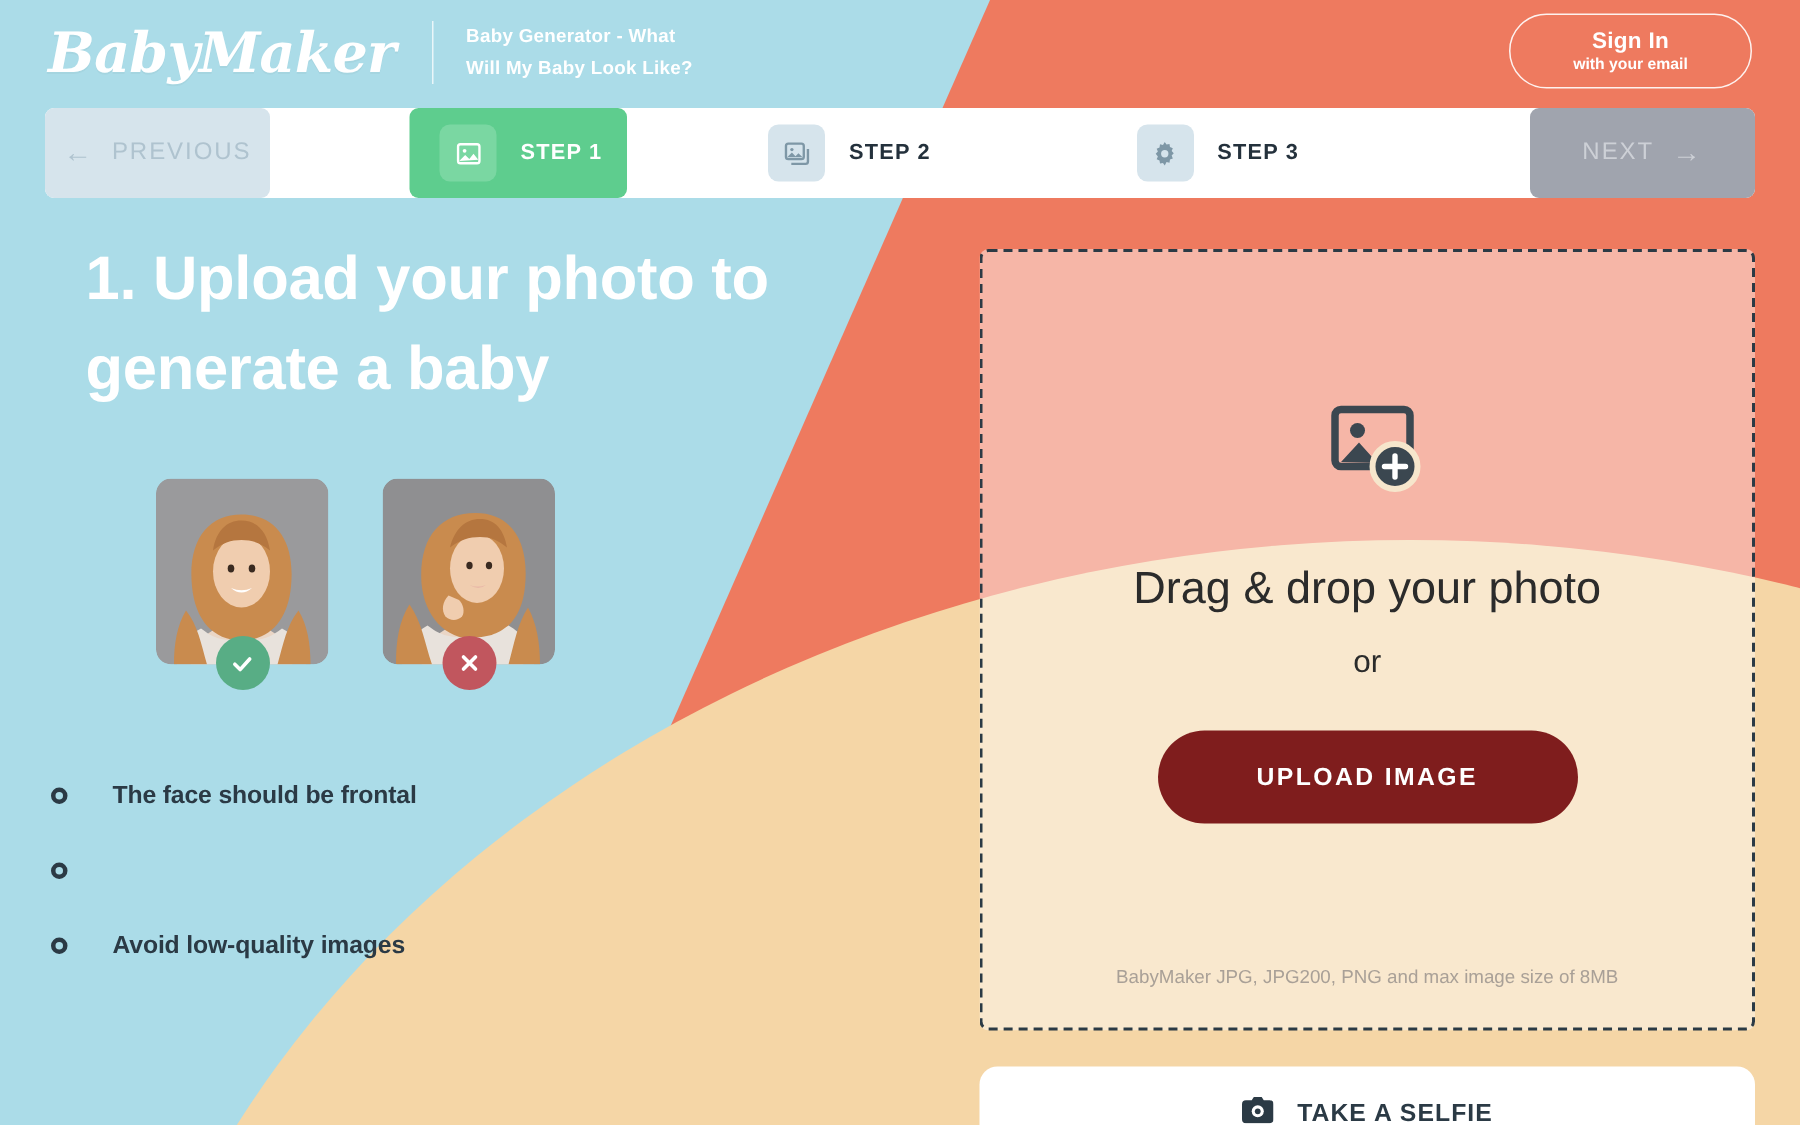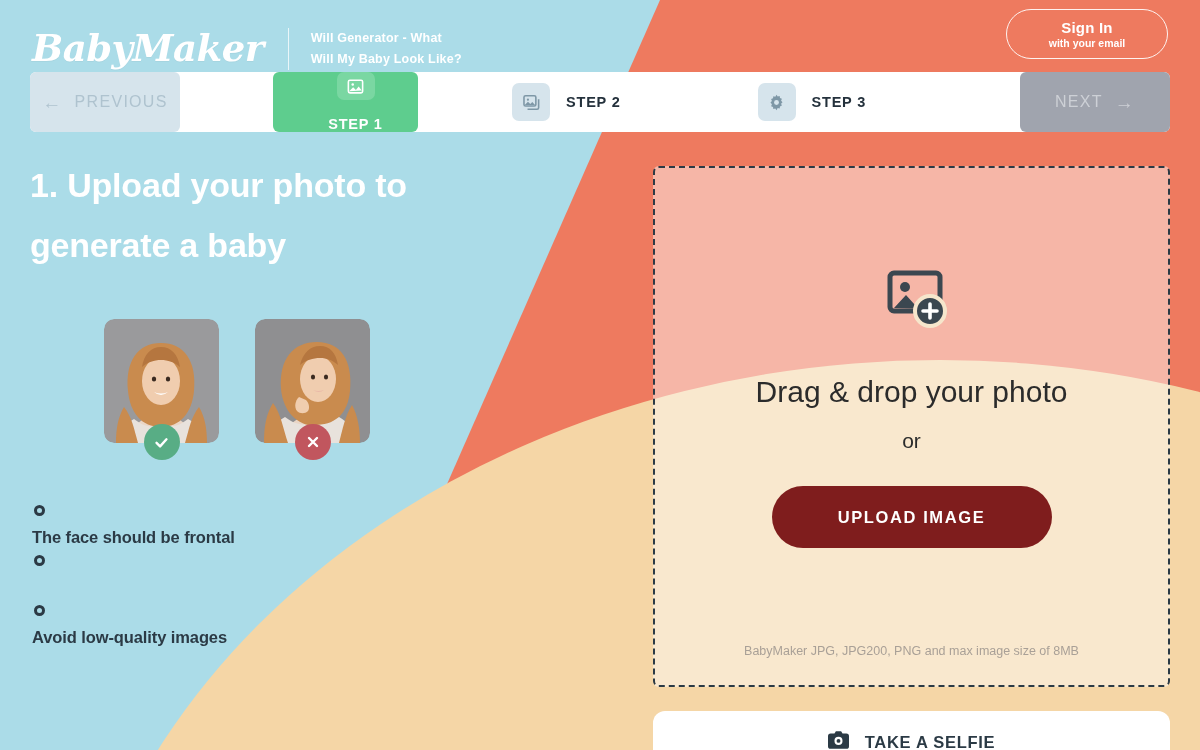--- a/index.html
+++ b/index.html
@@ -10,21 +10,21 @@
   }
   body { position: relative; background: #ABDCE8; }
 
   
   .bg-layer { position: absolute; inset: 0; overflow: hidden; z-index: 0; }
   .bg-svg { position: absolute; inset: 0; width: 1200px; height: 750px; display: block; }
 
   
   .header {
     position: absolute; top: 0; left: 0; width: 1200px; height: 70px;
-    z-index: 5; display: flex; align-items: flex-end; padding: 0 32px;
+    z-index: 5; display: flex; align-items: center; padding: 0 32px;
   }
   .logo {
     font-family: "DejaVu Serif", serif;
     font-style: italic;
     font-weight: bold;
     font-size: 37px;
     color: #ffffff;
     letter-spacing: -0.5px;
     white-space: nowrap;
     text-shadow: 0 1px 0 rgba(0,0,0,0.03);
@@ -63,53 +63,53 @@
   .nav-prev { background: #D6E4EC; color: #AFC3CF; }
   .nav-next { background: #A0A4AE; color: #CDD0D6; }
   .nav-arrow { font-size: 19px; line-height: 1; }
 
   .steps-wrap { flex: 1; display: flex; align-items: center; background:#fff; }
   .step {
     display: flex; align-items: center; gap: 16px;
     height: 60px; padding: 0 0 0 0; cursor: pointer;
   }
   .step-1 { width: 145px; justify-content: flex-start; padding-left: 20px;
-            background: #5ECD8E; border-radius: 6px; height: 60px; margin-left: 93px; flex-direction: column; }
+            background: #5ECD8E; border-radius: 6px; height: 60px; margin-left: 93px; }
   .step-2 { margin-left: 94px; }
   .step-3 { margin-left: 137px; }
   .step-icon {
     width: 38px; height: 38px; border-radius: 7px;
     display: flex; align-items: center; justify-content: center;
   }
   .icon-active { background: #7AD7A2; }
   .icon-idle { background: #D6E4EC; }
   .step-label { font-size: 14.5px; font-weight: bold; letter-spacing: 0.8px; }
   .label-active { color: #ffffff; }
   .label-idle { color: #24313C; }
 
   
   .left-col { position: absolute; left: 30px; top: 155px; width: 600px; z-index: 4; }
   .headline {
-    color: #ffffff; font-size: 34px; font-weight: bold;
-    line-height: 60px; letter-spacing: -0.2px; max-width: 470px;
+    color: #ffffff; font-size: 41px; font-weight: bold;
+    line-height: 60px; letter-spacing: -0.2px; max-width: 470px; margin-left: 27px;
   }
   .photos { display: flex; gap: 36px; margin-top: 44px; padding-left: 74px; }
   .photo-card { position: relative; width: 115px; height: 124px; }
   .photo-img { width: 115px; height: 124px; border-radius: 10px; display:block; }
   .badge {
     position: absolute; left: 50%; bottom: -17px; transform: translateX(-50%);
     width: 36px; height: 36px; border-radius: 50%;
     display: flex; align-items: center; justify-content: center;
     color: #fff; font-size: 18px; font-weight: bold;
   }
   .badge-ok { background: #58AD85; }
   .badge-no { background: #C1565E; }
 
   .tips { margin-top: 62px; padding-left: 2px; }
-  .tip { display: flex; gap: 12px; height: 50px; flex-direction: column; }
+  .tip { display: flex; align-items: center; gap: 30px; height: 50px; }
   .tip-bullet {
     width: 11px; height: 11px; border-radius: 50%;
     border: 3px solid #2B3A45; flex: 0 0 11px; margin-left: 2px;
   }
   .tip-text { color: #2B3A45; font-size: 16.5px; font-weight: bold; letter-spacing: -0.1px; }
 
   
   .dropzone {
     position: absolute; left: 653px; top: 166px;
     width: 517px; height: 521px; z-index: 4;
@@ -149,21 +149,21 @@
     <rect x="0" y="0" width="1200" height="750" fill="#ABDCE8"></rect>
     <polygon points="660,0 1200,0 1200,750 330,750" fill="#EE7A5F"></polygon>
     <ellipse cx="940" cy="1080" rx="880" ry="720" fill="#F5D6A6"></ellipse>
   </svg>
 </div>
 
 <div class="header">
   <div class="logo">BabyMaker</div>
   <div class="logo-divider"></div>
   <div class="tagline">
-    <div>Will Generator - What</div>
+    <div>Baby Generator - What</div>
     <div>Will My Baby Look Like?</div>
   </div>
   <div class="signin-btn">
     <span class="signin-main">Sign In</span>
     <span class="signin-sub">with your email</span>
   </div>
 </div>
 
 <div class="stepbar">
 

